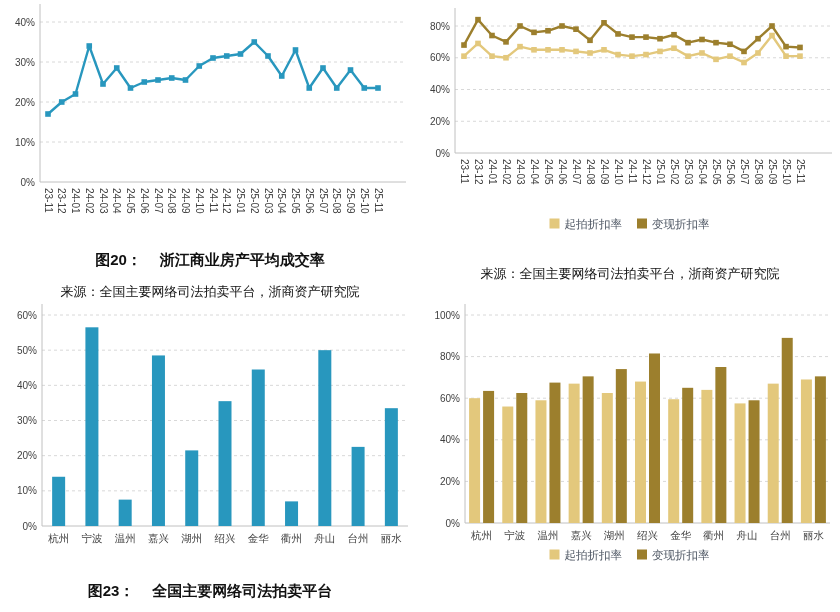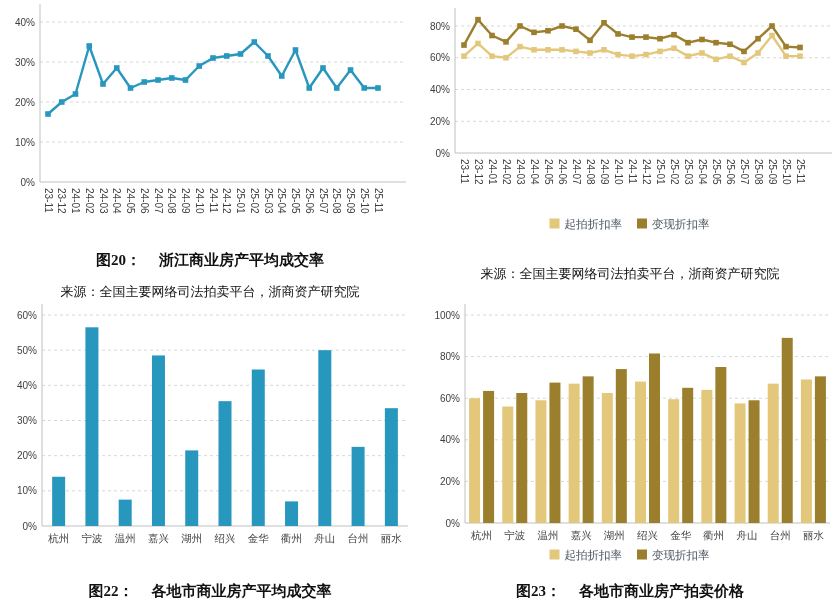--- a/index.html
+++ b/index.html
@@ -4,21 +4,21 @@
 <style>
   html,body{margin:0;padding:0;background:#ffffff;}
   .page{width:840px;height:612px;background:#ffffff;overflow:hidden;
         font-family:"Liberation Sans","DejaVu Sans",sans-serif;}
   .row{display:flex;width:840px;}
   .cell{width:420px;flex:0 0 420px;}
   figure{margin:0;padding:0;}
   svg text{font-family:"Liberation Sans","DejaVu Sans",sans-serif;}
   .caption-block{width:420px;text-align:center;}
   .row-mid .caption-block{padding-top:7px;}
-  .fig-caption{font-family:Liberation Serif, serif;
+  .fig-caption{font-family:Liberation Sans, sans-serif;
                font-weight:bold;font-size:15px;color:#111;line-height:18px;}
   .fig-caption .gap{display:inline-block;width:18px;}
   .fig-source{font-family:"Liberation Serif","DejaVu Serif",serif;
               font-size:13px;color:#111;margin-top:14px;}
   .row-bottom .caption-block{padding-top:15px;}
 </style>
 </head>
 <body>
 
 <div class="page">
@@ -331,20 +331,17 @@
             <text x="144.5" y="258" fill="#4a5360">起拍折扣率</text>
             <rect x="217" y="248.5" width="10" height="10" fill="#9c7f2d"></rect>
             <text x="232" y="258" fill="#4a5360">变现折扣率</text>
           </g>
         </svg>
     </figure>
   </div>
 
   <div class="row row-bottom">
     <div class="cell caption-block">
-      <div class="fig-caption"><span>图22：</span><span class="gap"></span><span>各地市商业房产平均成交率</span></div>
-    </div>
-    <div class="cell caption-block">
-      <div class="fig-caption"><span>图23：</span><span class="gap"></span><span>各地市商业房产拍卖价格</span></div>
+      <div class="fig-caption"><span>图23：</span><span class="gap"></span><span>全国主要网络司法拍卖平台</span></div>
     </div>
   </div>
 
 </div>
 
 </body></html>

